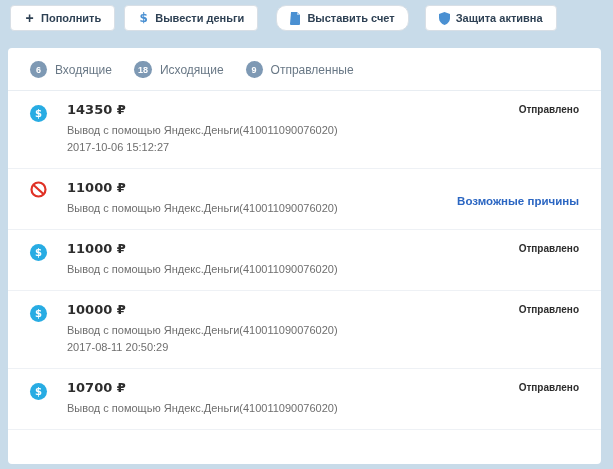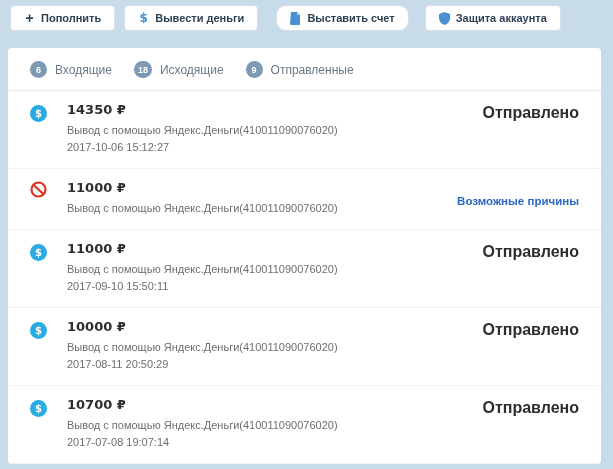--- a/index.html
+++ b/index.html
@@ -64,21 +64,21 @@
     font-family: "DejaVu Sans","Liberation Sans",sans-serif;
   }
   .blocked-ic { width: 17px; height: 17px; display: inline-block; }
   .tx-main { flex: 1; }
   .tx-amount {
     font-size: 13px; font-weight: bold; color: #2d2d2d; margin-bottom: 5px;
     font-family: "DejaVu Sans","Liberation Sans",sans-serif;
   }
   .tx-desc, .tx-time { font-size: 11px; color: #6e6e6e; line-height: 1.55; }
   .tx-right { text-align: right; padding-top: 2px; }
-  .tx-status { font-size: 16px; font-weight: bold; color: #2d2d2d; }
+  .tx-status { font-size: 10px; font-weight: bold; color: #2d2d2d; }
   .tx-link {
     display: inline-block; margin-top: 13px;
     font-size: 11.5px; font-weight: bold; color: #2b66c2;
     cursor: pointer;
   }
 </style>
 </head>
 <body>
 
 <div class="toolbar">
@@ -98,21 +98,21 @@
         </svg>
     </span>
     <span>Выставить счет</span>
   </button>
   <button class="tb-btn">
     <span class="tb-ic">
       <svg width="11" height="13" viewBox="0 0 11 13">
           <path d="M5.5 0 L11 2 v4 c0 3.5 -2.4 5.8 -5.5 7 C2.4 11.8 0 9.5 0 6 V2 Z" fill="#4a90d2"></path>
         </svg>
     </span>
-    <span>Защита аккаунта</span>
+    <span>Защита активна</span>
   </button>
 </div>
 
 <div class="card">
 
   <div class="tabs">
     <div class="tab">
       <span class="tab-badge">6</span>
       <span class="tab-label">Входящие</span>
     </div>
@@ -164,21 +164,20 @@
       </div>
 
       <div class="tx-row">
         <div class="tx-icon-col">
           <span class="dollar-circle">$</span>
           
         </div>
         <div class="tx-main">
           <div class="tx-amount">11000 ₽</div>
           <div class="tx-desc">Вывод с помощью Яндекс.Деньги(410011090076020)</div>
-          <div class="tx-time">2017-09-10 15:50:11</div>
         </div>
         <div class="tx-right">
           <div class="tx-status">Отправлено</div>
 
         </div>
       </div>
 
       <div class="tx-row">
         <div class="tx-icon-col">
           <span class="dollar-circle">$</span>
@@ -196,21 +195,20 @@
       </div>
 
       <div class="tx-row">
         <div class="tx-icon-col">
           <span class="dollar-circle">$</span>
           
         </div>
         <div class="tx-main">
           <div class="tx-amount">10700 ₽</div>
           <div class="tx-desc">Вывод с помощью Яндекс.Деньги(410011090076020)</div>
-          <div class="tx-time">2017-07-08 19:07:14</div>
         </div>
         <div class="tx-right">
           <div class="tx-status">Отправлено</div>
 
         </div>
       </div>
     </div>
 
 </div>
 

